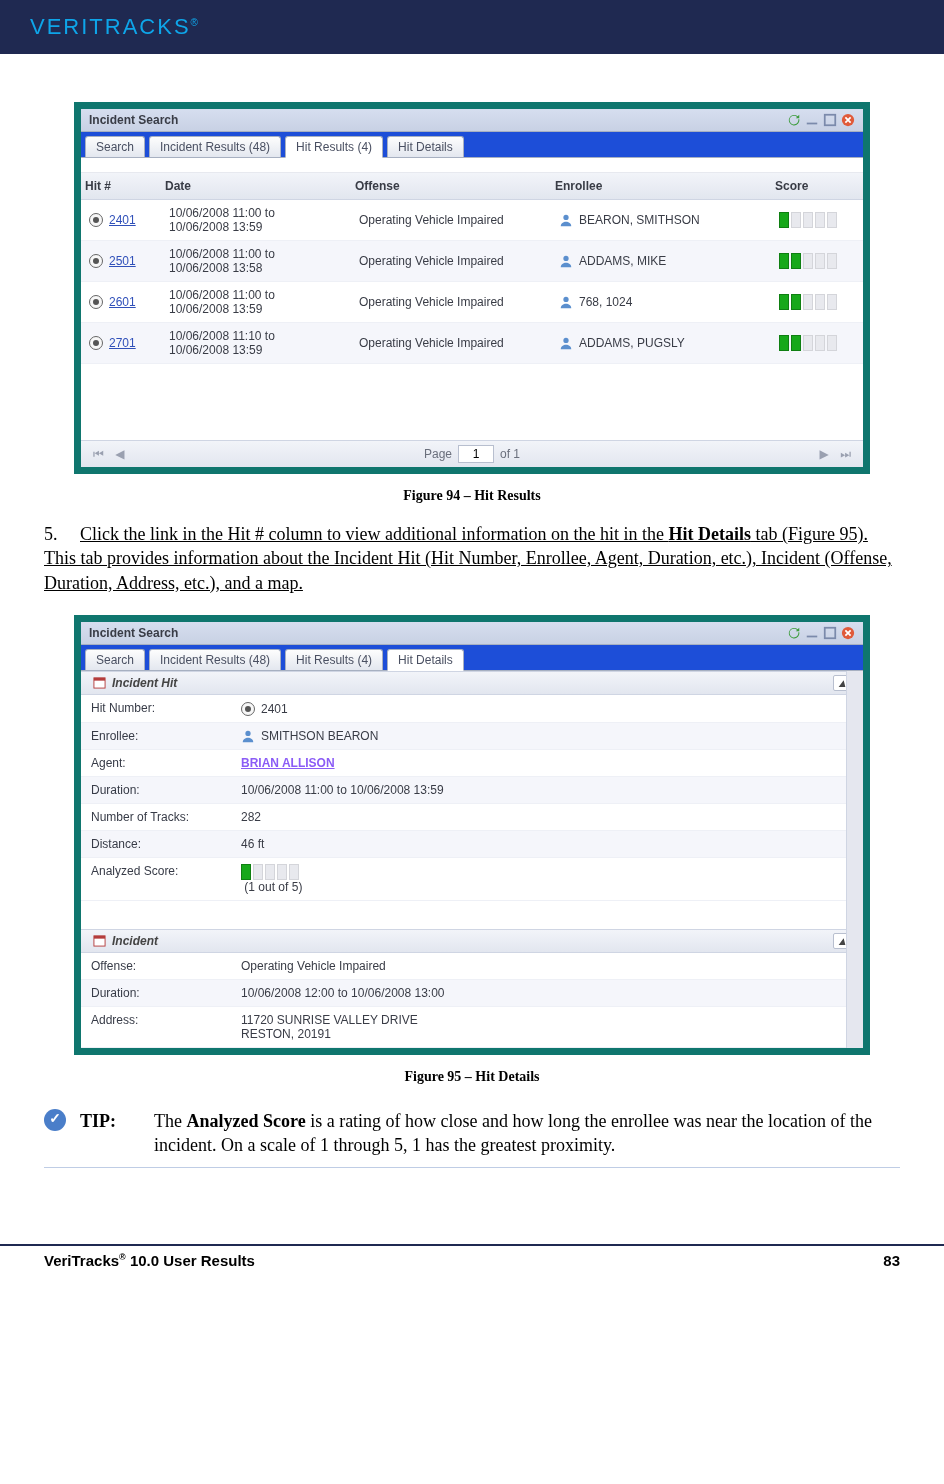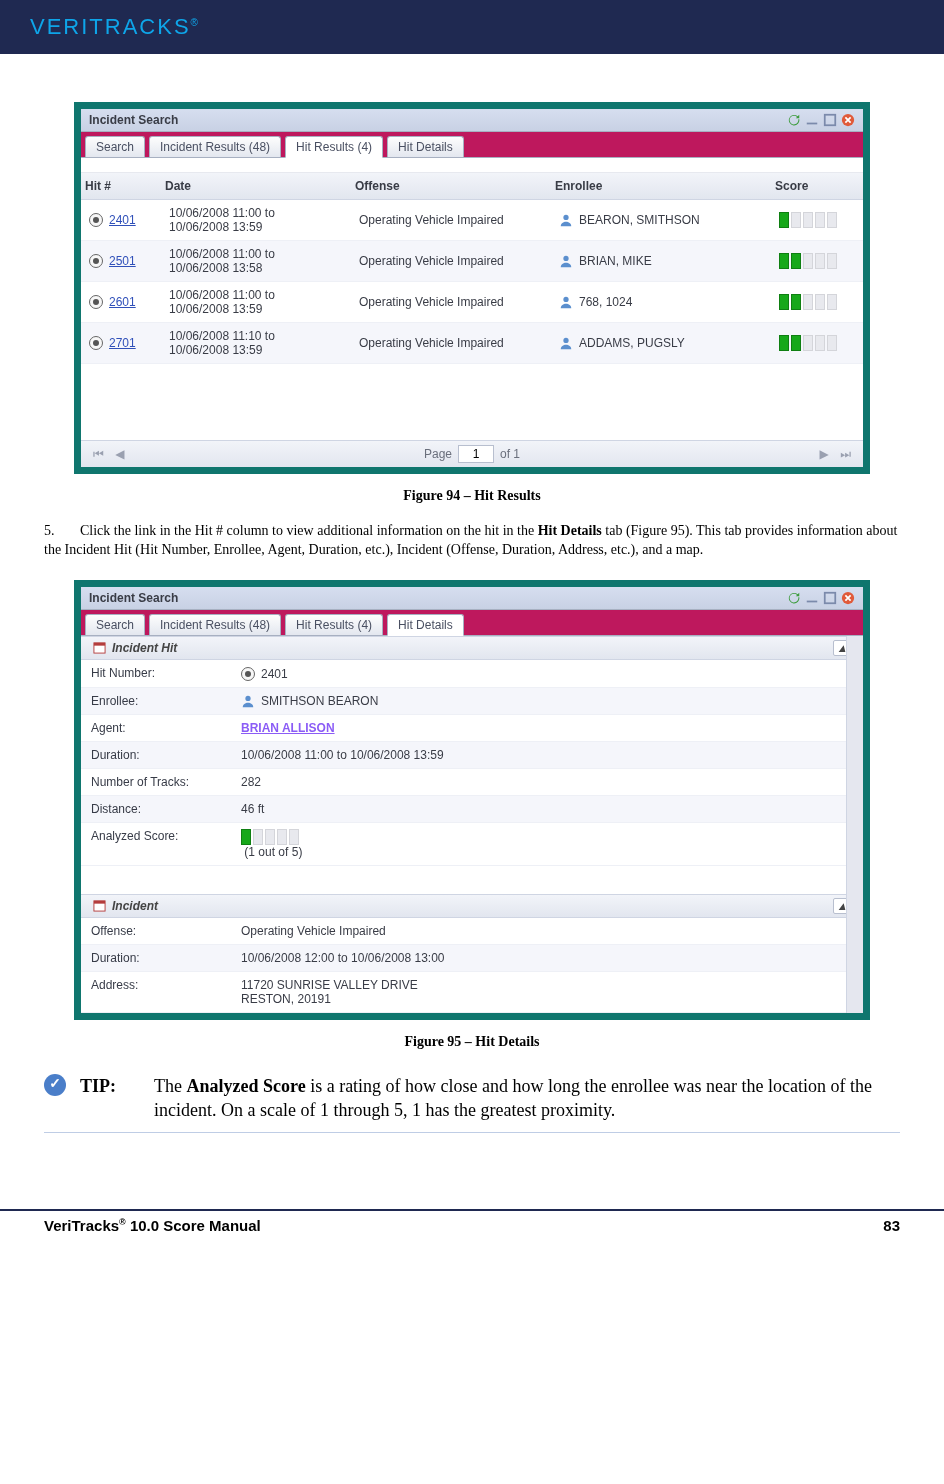--- a/index.html
+++ b/index.html
@@ -40,21 +40,21 @@
     padding: 4px 8px;
     font-weight: bold;
     display:flex;
     align-items:center;
     justify-content:space-between;
   }
   .window-icons { display:flex; gap:4px; align-items:center;}
   .wicon { width:14px; height:14px; display:inline-block; }
   .tabs {
     display: flex;
-    background: #be185d;
+    background: #1d4ed8;
     border-bottom: 1px solid #a7b0c1;
     padding: 4px 4px 0 4px;
     gap:4px;
   }
   .tab {
     background: linear-gradient(#fdfdfd,#e3e7ef);
     border: 1px solid #a7b0c1;
     border-bottom: none;
     border-radius: 3px 3px 0 0;
     padding: 3px 10px;
@@ -101,21 +101,21 @@
     background: linear-gradient(#f2f4f9,#e2e6ef);
     border-top:1px solid #cfd5e3;
     padding:4px 8px;
     font-size:12px;
     color:#6a6f7c;
   }
   .pager-center{display:flex;align-items:center;gap:6px;}
   .pager input{width:30px;text-align:center;border:1px solid #b8bfcf;font-size:12px;padding:1px 2px;}
   .pager-btn{color:#9aa0b0;padding:0 4px;cursor:pointer;font-family:Arial;}
   .caption { text-align:center; font-weight:bold; font-family:"Times New Roman",serif; font-size:14px; margin:14px 0 18px 0;}
-  .step-text { font-size:14px; line-height:1.35; margin:0 0 10px 0;}
+  .step-text { font-size:18px; line-height:1.35; margin:0 0 10px 0;text-decoration:underline;}
   .step-text .num { display:inline-block; width:36px; }
   .step-text b { font-weight:bold; }
   
   .section-header {
     background: linear-gradient(#f2f4f9,#e2e6ef);
     border-top:1px solid #cfd5e3;
     border-bottom:1px solid #cfd5e3;
     padding:3px 12px;
     display:flex; align-items:center; justify-content:space-between;
     font-weight:bold; color:#444;font-style:italic;
@@ -215,21 +215,21 @@
               <span class="hit-link">2501</span>
             </span>
             <span style="white-space:pre-line;">10/06/2008 11:00 to
 10/06/2008 13:58</span>
             <span>Operating Vehicle Impaired</span>
             <span class="enrollee">
               <span class="person-icon"><svg viewBox="0 0 16 16">
                   <circle cx="8" cy="5" r="3" fill="#5b8fce"></circle>
                   <path d="M2 15c0-3 3-5 6-5s6 2 6 5z" fill="#5b8fce"></path>
                 </svg></span>
-              <span>BRIAN, MIKE</span>
+              <span>ADDAMS, MIKE</span>
             </span>
             <span class="score-blocks">
               <span class="fill"></span>
               <span class="fill"></span>
               <span></span>
               <span></span>
               <span></span>
             </span>
           </div>
           <div class="trow">
@@ -411,15 +411,15 @@
     <span class="tip-label">TIP:</span>
     <span>
       <span>The </span><b>Analyzed Score</b><span> is a rating of how close and how long the enrollee was near the location of the incident. On a scale of 1 through 5, 1 has the greatest proximity.</span>
     </span>
   </div>
 
 </div>
 
 <div class="footer-line"></div>
 <div class="footer">
-  <span><span>VeriTracks</span><sup>®</sup><span> 10.0 Score Manual</span></span>
+  <span><span>VeriTracks</span><sup>®</sup><span> 10.0 User Results</span></span>
   <span>83</span>
 </div>
 
 </body></html>

